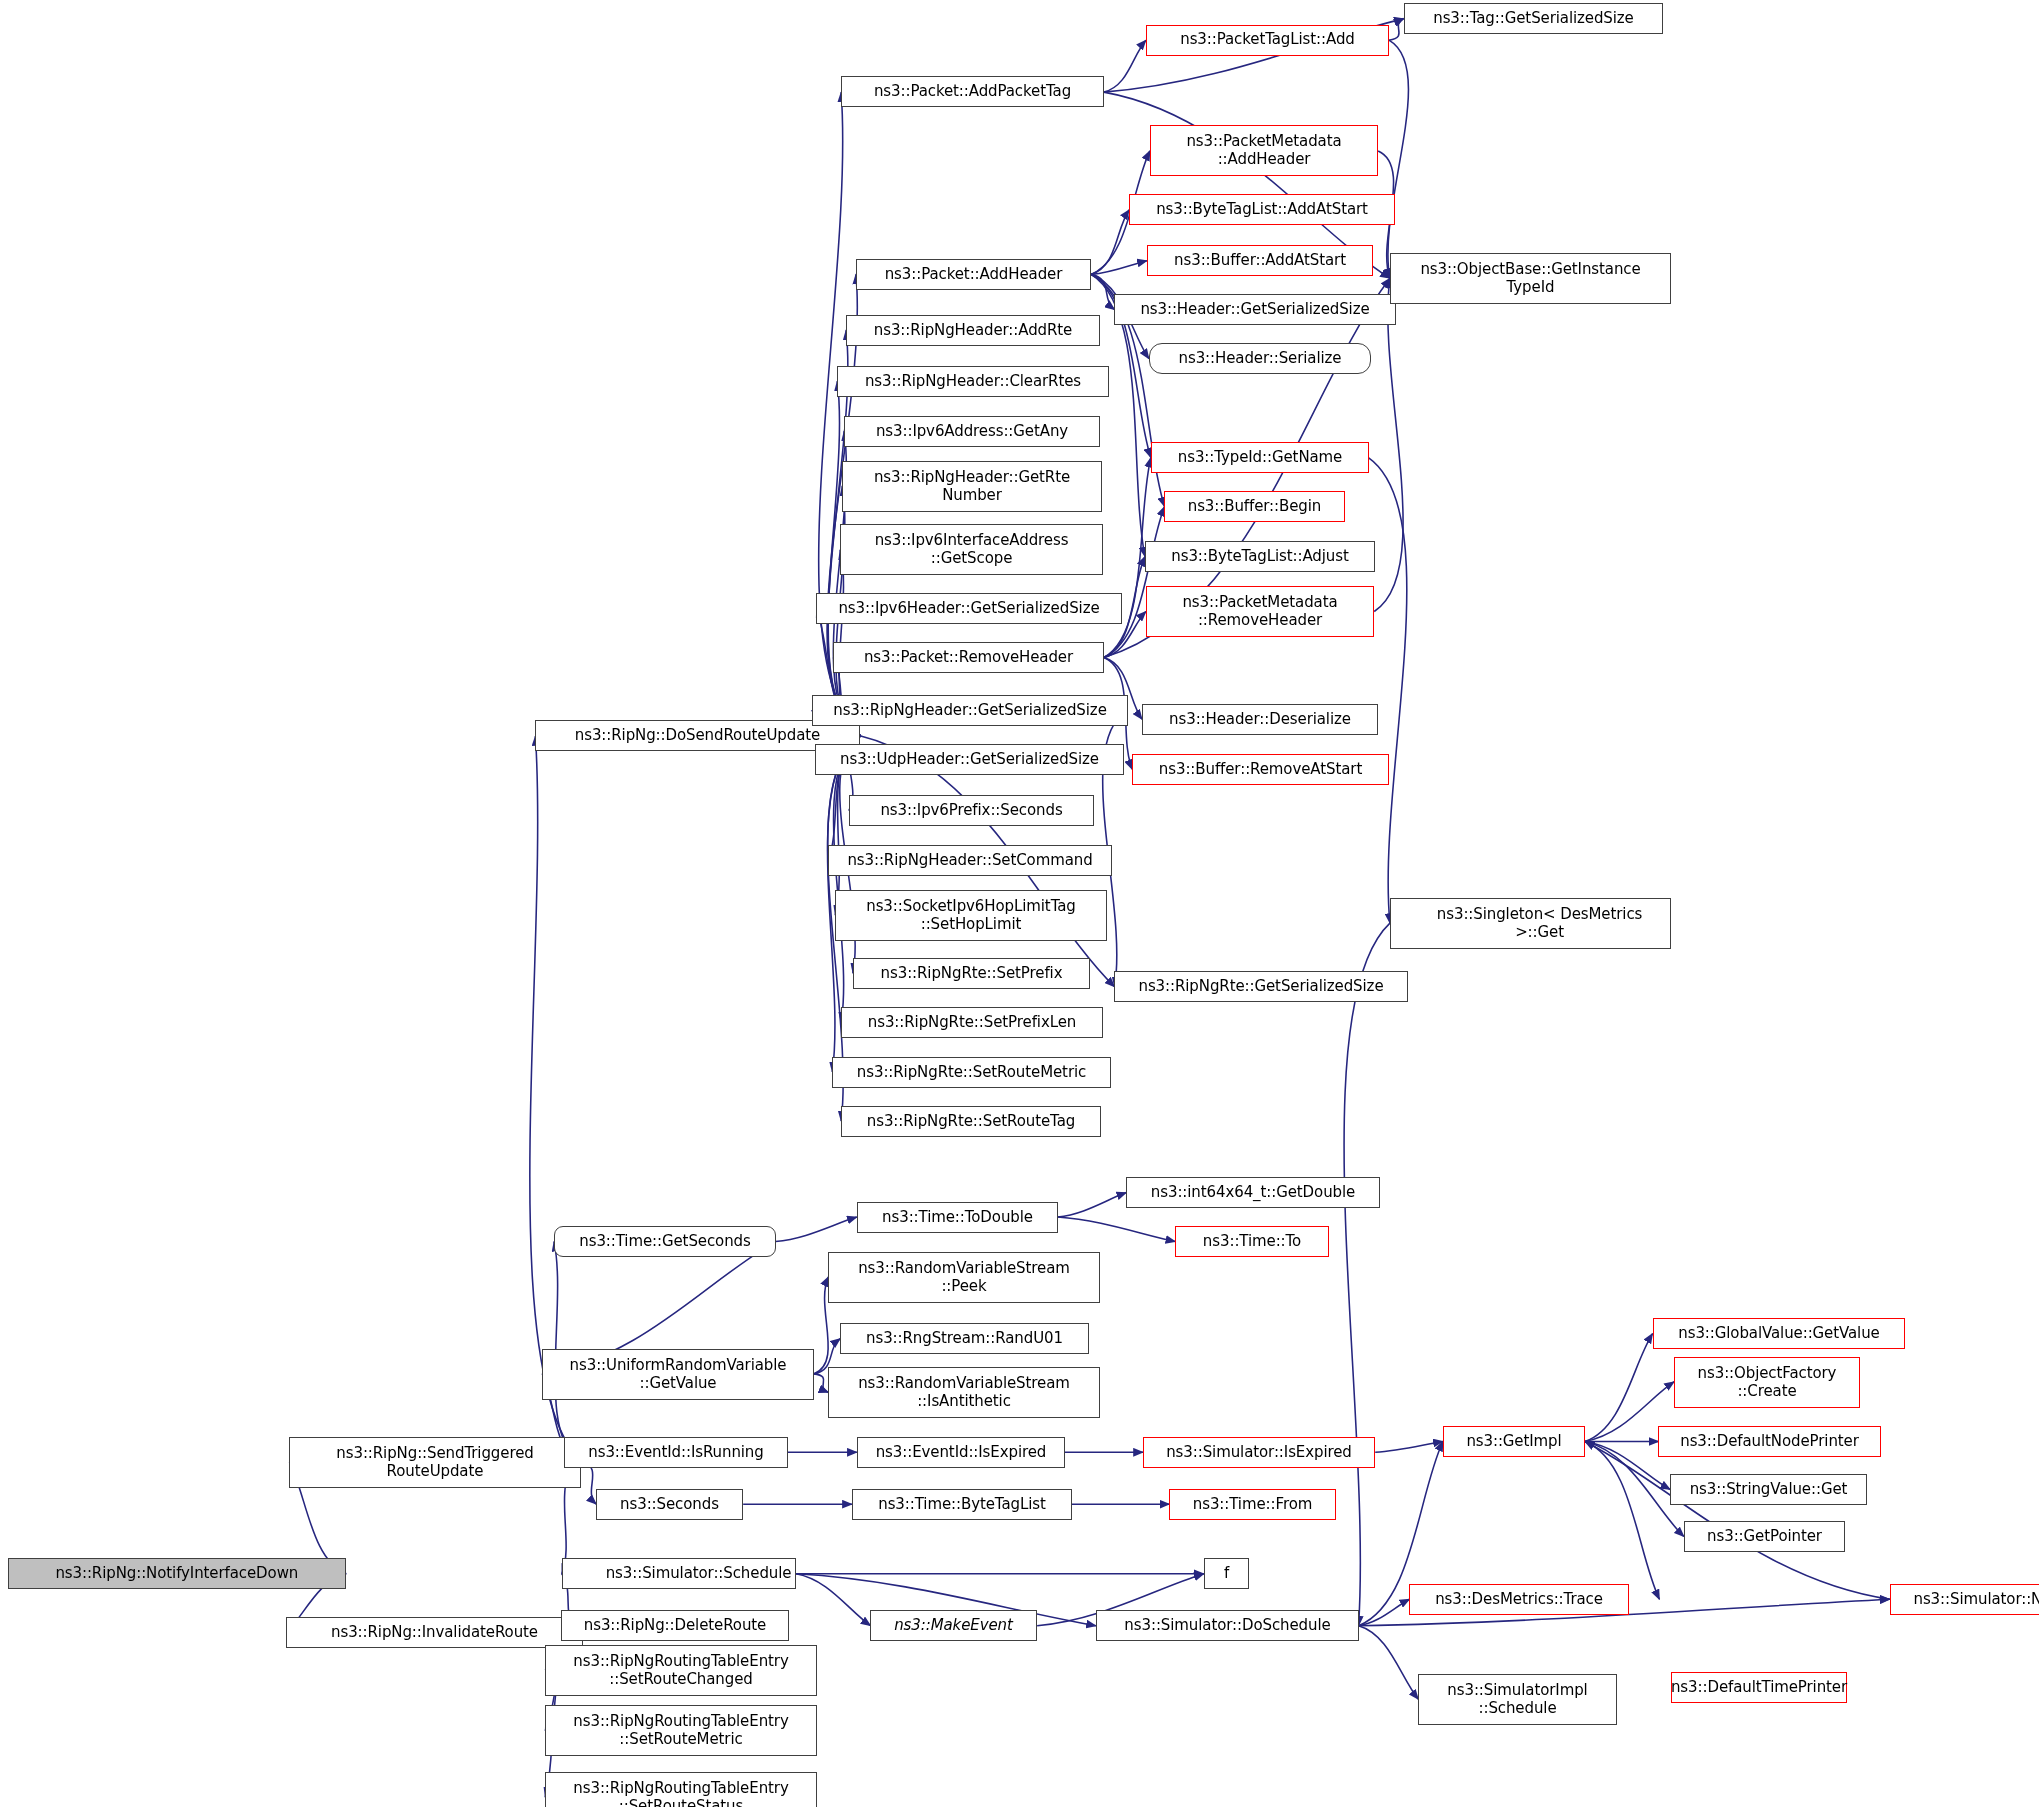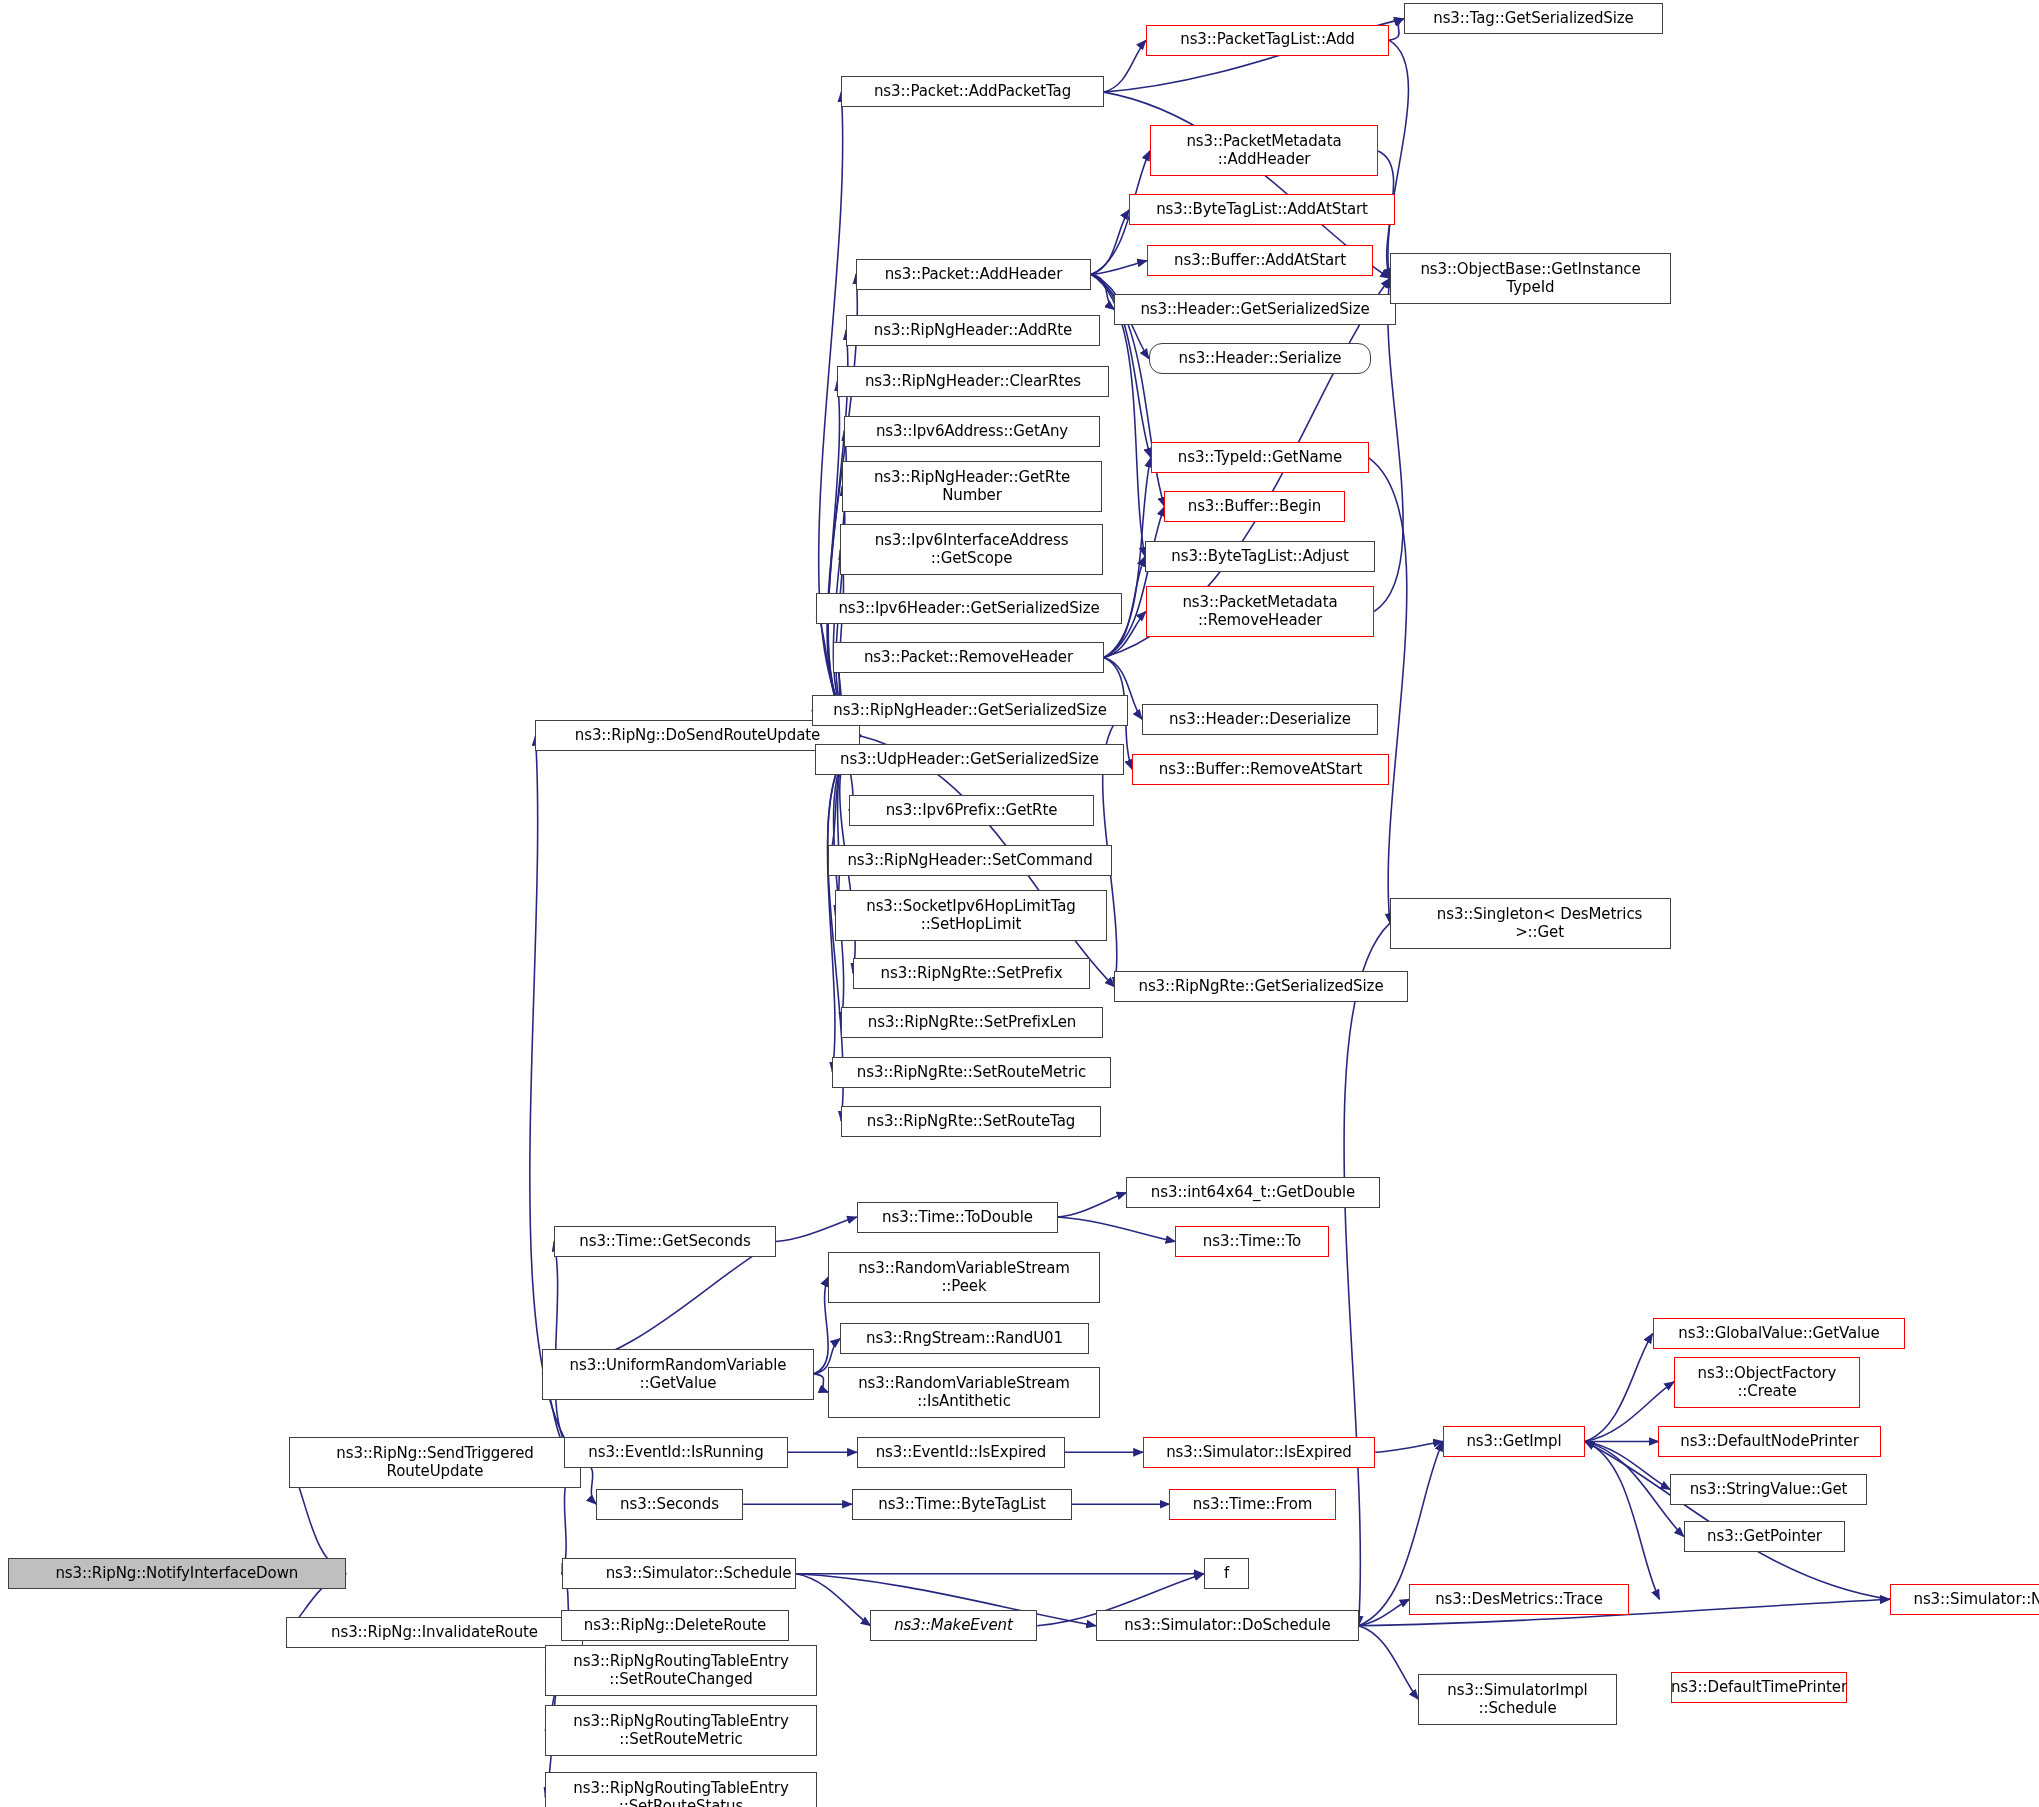--- a/index.html
+++ b/index.html
@@ -141,21 +141,21 @@
       <div class="node" style="left: 837px; top: 366px; width: 272px; height: 31px;">ns3::RipNgHeader::ClearRtes</div>
       <div class="node" style="left: 844px; top: 416px; width: 256px; height: 31px;">ns3::Ipv6Address::GetAny</div>
       <div class="node" style="left: 842px; top: 461px; width: 260px; height: 51px;">ns3::RipNgHeader::GetRte
 Number</div>
       <div class="node" style="left: 840px; top: 524px; width: 263px; height: 51px;">ns3::Ipv6InterfaceAddress
 ::GetScope</div>
       <div class="node" style="left: 816px; top: 593px; width: 306px; height: 31px;">ns3::Ipv6Header::GetSerializedSize</div>
       <div class="node" style="left: 833px; top: 642px; width: 271px; height: 31px;">ns3::Packet::RemoveHeader</div>
       <div class="node" style="left: 812px; top: 695px; width: 316px; height: 31px;">ns3::RipNgHeader::GetSerializedSize</div>
       <div class="node" style="left: 815px; top: 744px; width: 309px; height: 31px;">ns3::UdpHeader::GetSerializedSize</div>
-      <div class="node" style="left: 849px; top: 795px; width: 245px; height: 31px;">ns3::Ipv6Prefix::GetRte</div>
+      <div class="node" style="left: 849px; top: 795px; width: 245px; height: 31px;">ns3::Ipv6Prefix::Seconds</div>
       <div class="node" style="left: 828px; top: 845px; width: 284px; height: 31px;">ns3::RipNgHeader::SetCommand</div>
       <div class="node" style="left: 835px; top: 890px; width: 272px; height: 51px;">ns3::SocketIpv6HopLimitTag
 ::SetHopLimit</div>
       <div class="node" style="left: 853px; top: 958px; width: 237px; height: 31px;">ns3::RipNgRte::SetPrefix</div>
       <div class="node" style="left: 841px; top: 1007px; width: 262px; height: 31px;">ns3::RipNgRte::SetPrefixLen</div>
       <div class="node" style="left: 832px; top: 1057px; width: 279px; height: 31px;">ns3::RipNgRte::SetRouteMetric</div>
       <div class="node" style="left: 841px; top: 1106px; width: 260px; height: 31px;">ns3::RipNgRte::SetRouteTag</div>
       <div class="node" style="left: 1114px; top: 971px; width: 294px; height: 31px;">ns3::RipNgRte::GetSerializedSize</div>
       <div class="node" style="left: 1404px; top: 2.9px; width: 259px; height: 31px;">ns3::Tag::GetSerializedSize</div>
       <div class="node red" style="left: 1146px; top: 24.5px; width: 243px; height: 31px;">ns3::PacketTagList::Add</div>
@@ -172,21 +172,21 @@
 ::RemoveHeader</div>
       <div class="node" style="left: 1142px; top: 704px; width: 236px; height: 31px;">ns3::Header::Deserialize</div>
       <div class="node red" style="left: 1132px; top: 754px; width: 257px; height: 31px;">ns3::Buffer::RemoveAtStart</div>
       <div class="node" style="left: 1390px; top: 253px; width: 281px; height: 51px;">ns3::ObjectBase::GetInstance
 TypeId</div>
       <div class="node" style="left: 1390px; top: 898px; width: 281px; height: 51px; padding-left: 22px;">ns3::Singleton&lt; DesMetrics
 &gt;::Get</div>
       <div class="node" style="left: 857px; top: 1202px; width: 201px; height: 31px;">ns3::Time::ToDouble</div>
       <div class="node" style="left: 1126px; top: 1177px; width: 254px; height: 31px;">ns3::int64x64_t::GetDouble</div>
       <div class="node red" style="left: 1175px; top: 1226px; width: 154px; height: 31px;">ns3::Time::To</div>
-      <div class="node" style="left: 554px; top: 1226px; width: 222px; height: 31px;">ns3::Time::GetSeconds</div>
+      <div class="node" style="left: 554px; top: 1226px; width: 222px; height: 31px; border-radius: 9px;">ns3::Time::GetSeconds</div>
       <div class="node" style="left: 828px; top: 1252px; width: 272px; height: 51px;">ns3::RandomVariableStream
 ::Peek</div>
       <div class="node" style="left: 542px; top: 1349px; width: 272px; height: 51px;">ns3::UniformRandomVariable
 ::GetValue</div>
       <div class="node" style="left: 840px; top: 1323px; width: 249px; height: 31px;">ns3::RngStream::RandU01</div>
       <div class="node" style="left: 828px; top: 1367px; width: 272px; height: 51px;">ns3::RandomVariableStream
 ::IsAntithetic</div>
       <div class="node" style="left: 564px; top: 1437px; width: 224px; height: 31px;">ns3::EventId::IsRunning</div>
       <div class="node" style="left: 857px; top: 1437px; width: 208px; height: 31px;">ns3::EventId::IsExpired</div>
       <div class="node red" style="left: 1143px; top: 1437px; width: 232px; height: 31px;">ns3::Simulator::IsExpired</div>

